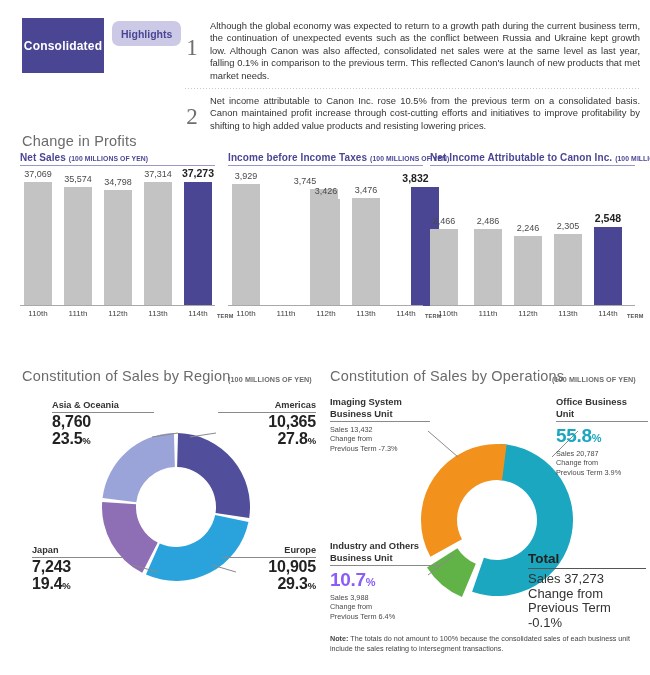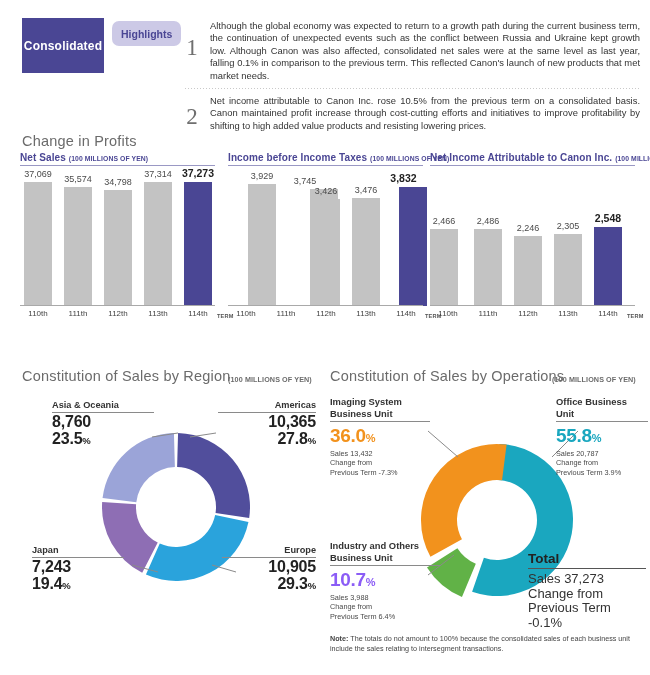--- a/index.html
+++ b/index.html
@@ -164,37 +164,37 @@
     </div>
 </div>
 
 <div class="abs" style="left:228px;top:152px;width:195px;">
   <div class="chart-head">
     <span>Income before Income Taxes</span>
     <span class="unit">(100 MILLIONS OF YEN)</span>
   </div>
   <div class="chart-rule"></div>
   <div class="bars" id="bars-1">
-      <div class="bar-col" style="left: 4px; margin-left: 16px;">
+      <div class="bar-col" style="left: 4px;">
         <div class="bar-val" style="bottom: 125px;">3,929</div>
         <div class="bar-rect" style="height: 122px;"></div>
       </div>
       <div class="bar-col" style="left: 44px; padding-left: 38px;">
         <div class="bar-val" style="bottom: 120px;">3,745</div>
         <div class="bar-rect" style="height: 117px;"></div>
       </div>
       <div class="bar-col" style="left: 84px;">
         <div class="bar-val" style="bottom: 110px;">3,426</div>
         <div class="bar-rect" style="height: 107px;"></div>
       </div>
       <div class="bar-col" style="left: 124px;">
         <div class="bar-val" style="bottom: 111px;">3,476</div>
         <div class="bar-rect" style="height: 108px;"></div>
       </div>
-      <div class="bar-col" style="left: 152px; padding-left: 19px;">
+      <div class="bar-col" style="left: 164px; padding-left: 19px;">
         <div class="bar-val hi" style="bottom: 122px;">3,832</div>
         <div class="bar-rect hi" style="height: 119px;"></div>
       </div>
       <div class="axis-line"></div>
     </div>
   <div style="position:relative;height:16px;" id="axis-1">
       <div class="axis-lab" style="left: 18px;">110th</div>
       <div class="axis-lab" style="left: 58px;">111th</div>
       <div class="axis-lab" style="left: 98px;">112th</div>
       <div class="axis-lab" style="left: 138px;">113th</div>
@@ -303,21 +303,20 @@
 <svg class="abs" style="left:330px;top:395px;" width="310" height="225" viewBox="0 0 310 225">
   <line x1="98" y1="36" x2="128" y2="62" stroke="#8a8a8a" stroke-width="1"></line>
   <line x1="248" y1="36" x2="222" y2="62" stroke="#8a8a8a" stroke-width="1"></line>
   <line x1="98" y1="180" x2="124" y2="160" stroke="#8a8a8a" stroke-width="1"></line>
 </svg>
 
 <div class="abs olabel" style="left:330px;top:396px;width:100px;">
   <div class="name">Imaging System</div>
   <div class="name">Business Unit</div>
   <div class="rule"></div>
-  <div class="pctbig" style="color:#f2921d;"><span>36.0</span><span class="sm">%</span></div>
   <div class="sub">Sales 13,432</div>
   <div class="sub">Change from</div>
   <div class="sub">Previous Term -7.3%</div>
 </div>
 
 <div class="abs olabel" style="left:556px;top:396px;width:92px;">
   <div class="name">Office Business</div>
   <div class="name">Unit</div>
   <div class="rule"></div>
   <div class="pctbig" style="color:#1aa7bf;"><span>55.8</span><span class="sm">%</span></div>

